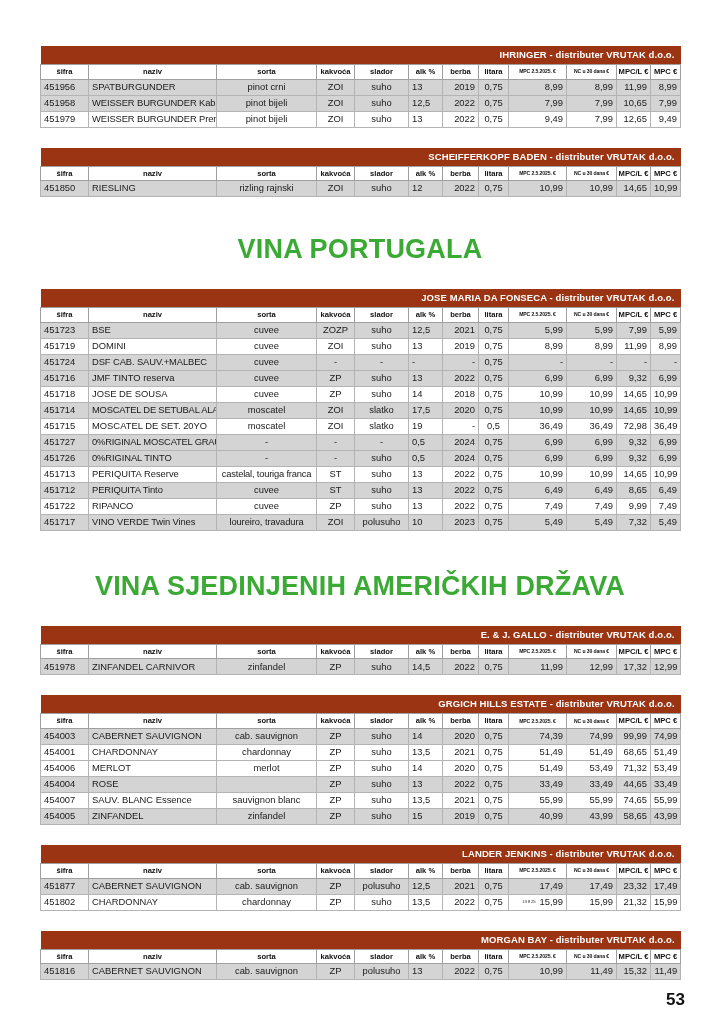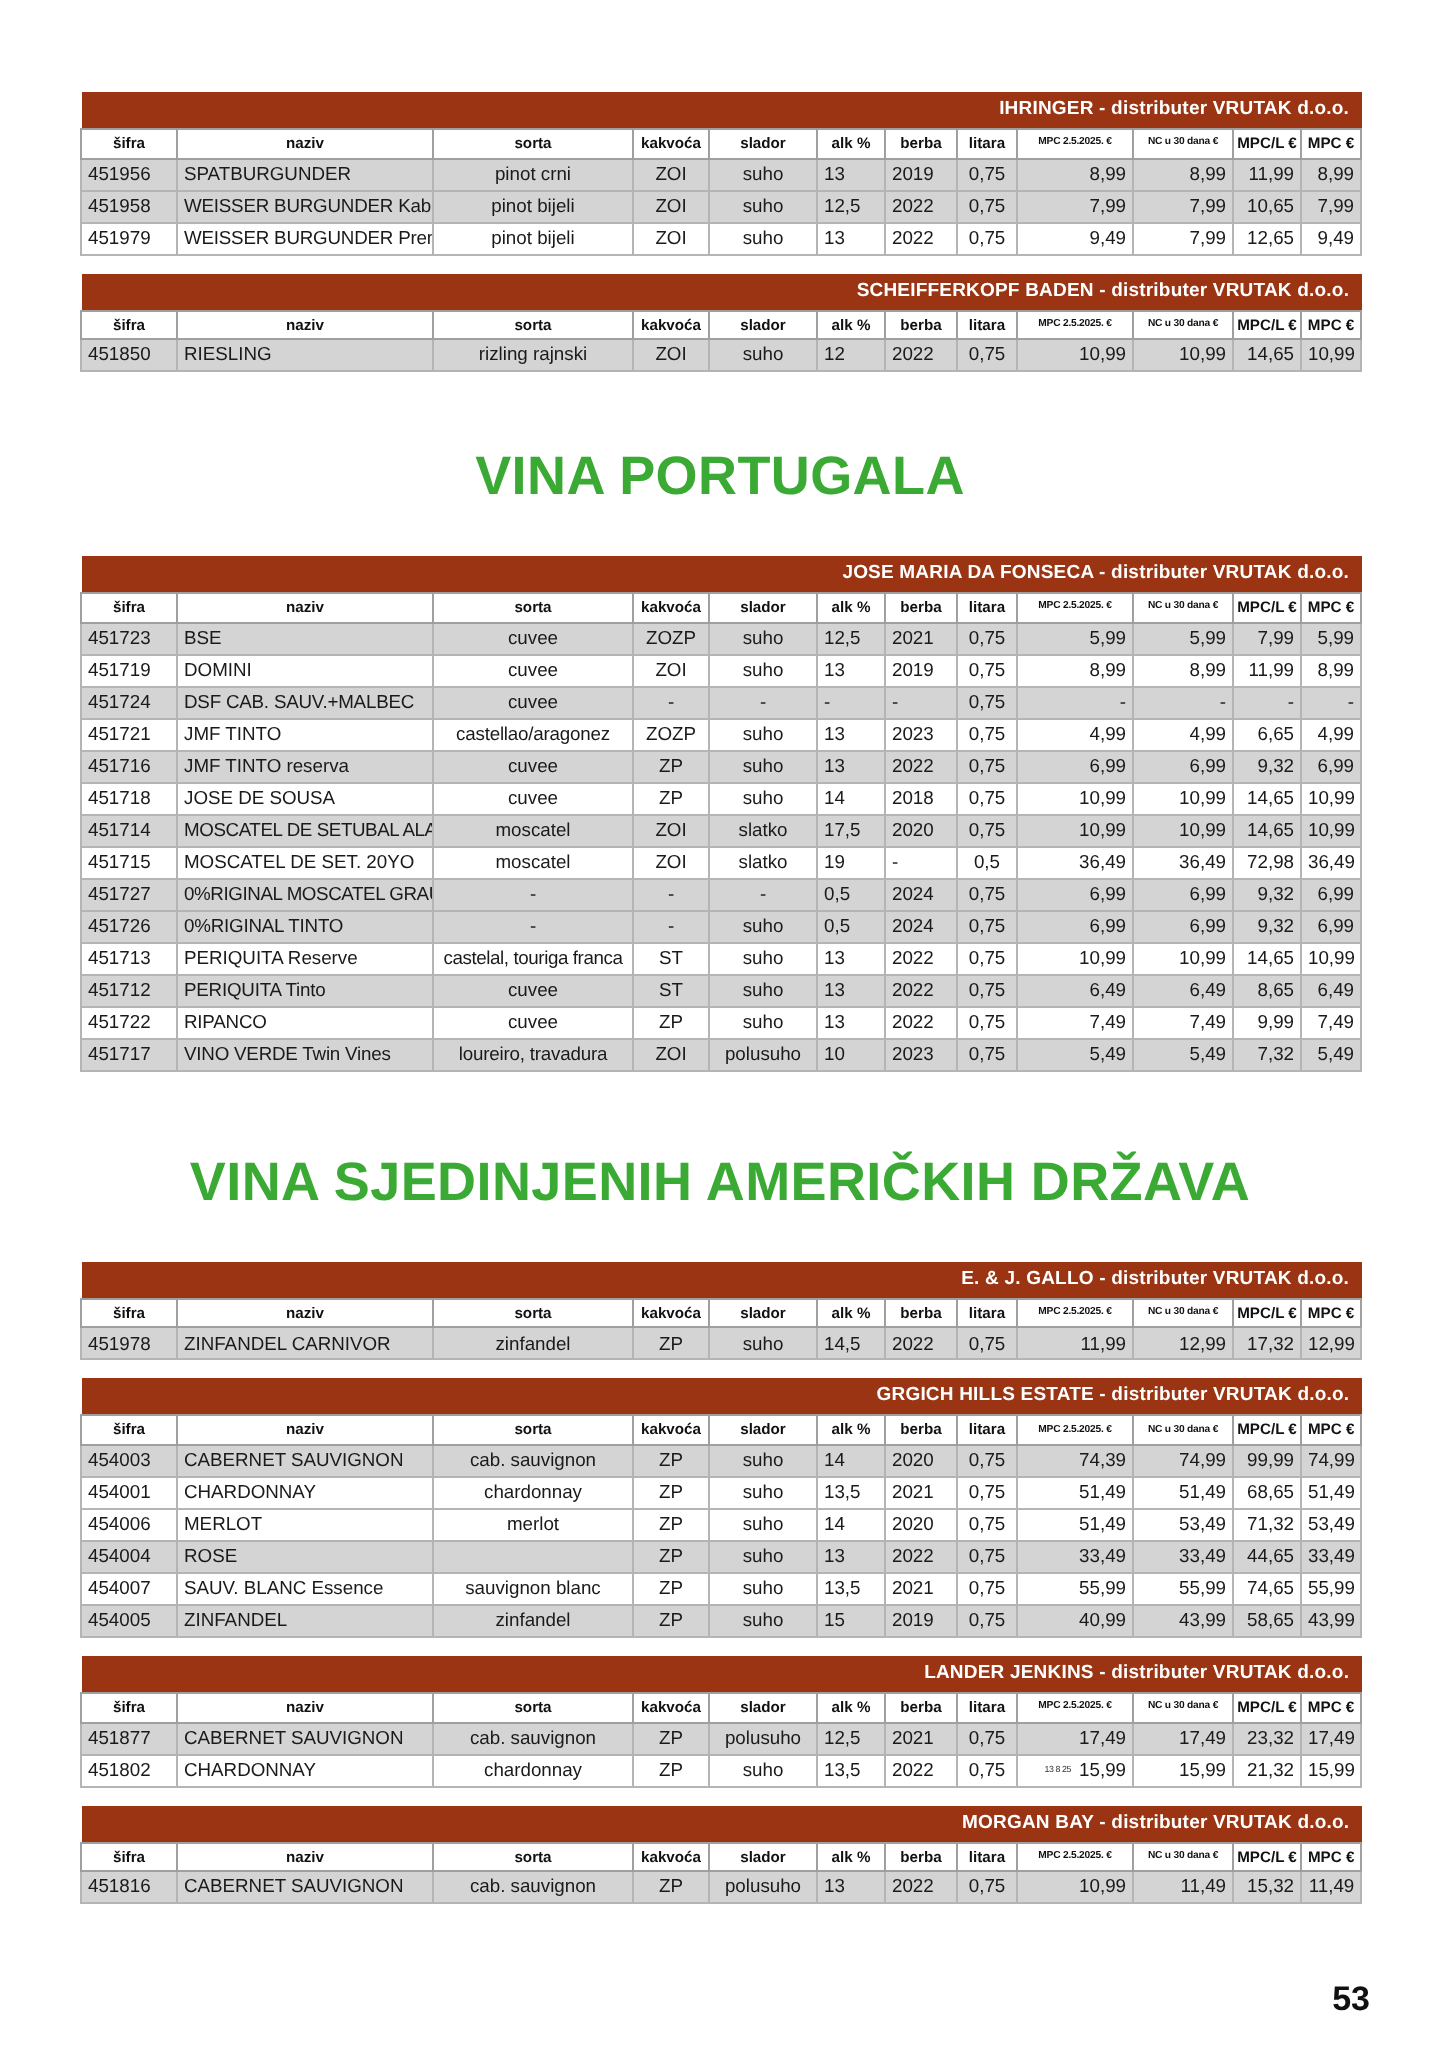--- a/index.html
+++ b/index.html
@@ -36,21 +36,21 @@
     font-size: 27px;
     margin: 39px 0 26px 0;
   }
   .country-heading.h-usa {
     font-size: 27px;
     margin: 42px 0 26px 0;
   }
 
   
   .producer-block {
-    margin-bottom: 9px;
+    margin-bottom: 20px;
   }
   .producer-block.tight {
     margin-bottom: 0;
   }
 
   table.wine {
     width: 640px;
     border-collapse: collapse;
     table-layout: fixed;
     font-size: 9px;
@@ -104,21 +104,21 @@
   table.wine tbody tr.plain td {
     background: #ffffff;
   }
 
   td.c-sifra   { }
   td.c-naziv   { text-align: left; }
   td.c-sorta   { text-align: center; }
   td.c-kak     { text-align: center; }
   td.c-slad    { text-align: center; }
   td.c-alk     { text-align: left; }
-  td.c-berba   { text-align: left; }
+  td.c-berba   { text-align: right; }
   td.c-lit     { text-align: center; }
   td.c-num     { text-align: right; padding-right: 5px; }
 
   
   td.shrink    { font-size: 6.6px; letter-spacing: -0.1px; }
   td.shrink2   { font-size: 5.9px; letter-spacing: -0.2px; }
 
   .price-note {
     font-size: 4.4px;
     vertical-align: middle;
@@ -357,34 +357,20 @@
             <td class="c-kak">-</td>
             <td class="c-slad">-</td>
             <td class="c-alk">-</td>
             <td class="c-berba">-</td>
             <td class="c-lit">0,75</td>
             <td class="c-num">-</td>
             <td class="c-num">-</td>
             <td class="c-num">-</td>
             <td class="c-num">-</td>
           </tr>
-          <tr class="plain">
-            <td class="c-sifra">451721</td>
-            <td class="c-naziv">JMF TINTO</td>
-            <td class="c-sorta shrink">castellao/aragonez</td>
-            <td class="c-kak">ZOZP</td>
-            <td class="c-slad">suho</td>
-            <td class="c-alk">13</td>
-            <td class="c-berba">2023</td>
-            <td class="c-lit">0,75</td>
-            <td class="c-num">4,99</td>
-            <td class="c-num">4,99</td>
-            <td class="c-num">6,65</td>
-            <td class="c-num">4,99</td>
-          </tr>
           <tr class="shaded">
             <td class="c-sifra">451716</td>
             <td class="c-naziv">JMF TINTO reserva</td>
             <td class="c-sorta">cuvee</td>
             <td class="c-kak">ZP</td>
             <td class="c-slad">suho</td>
             <td class="c-alk">13</td>
             <td class="c-berba">2022</td>
             <td class="c-lit">0,75</td>
             <td class="c-num">6,99</td>

